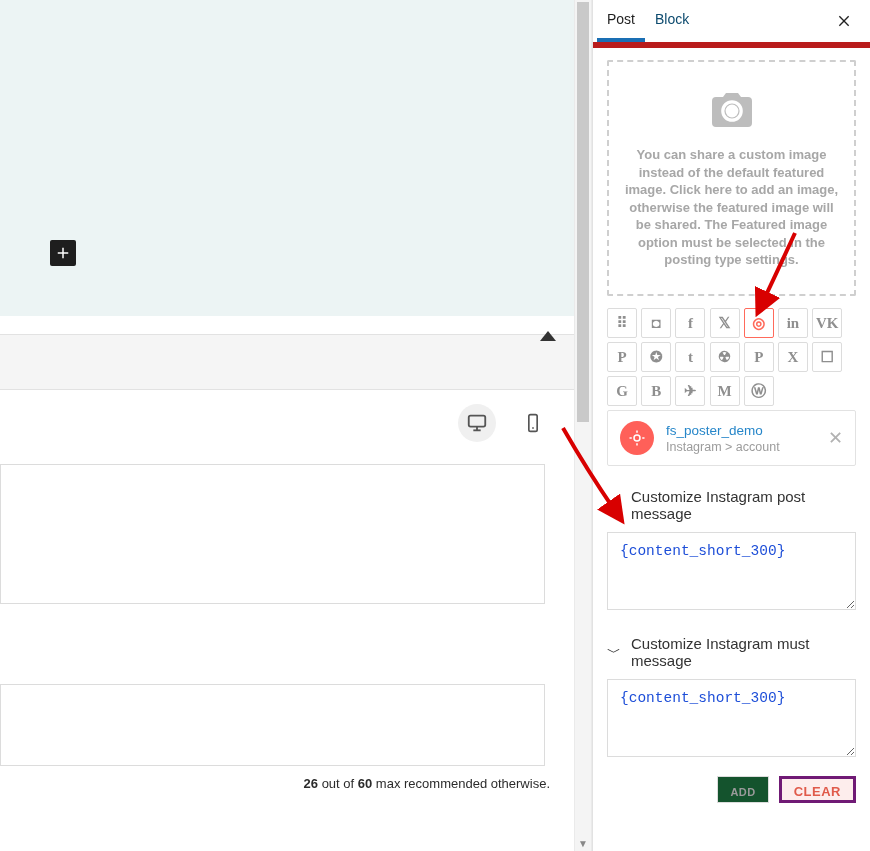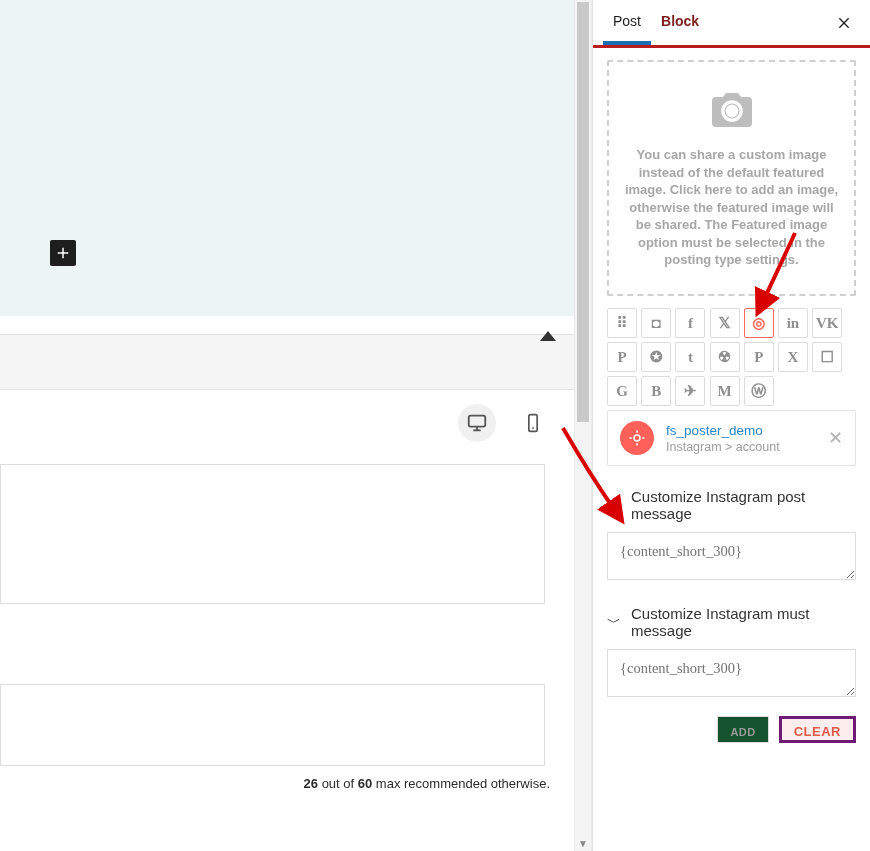--- a/index.html
+++ b/index.html
@@ -131,34 +131,33 @@
   width: 278px;
   border-left: 1px solid #e2e2e2;
   display: flex;
   flex-direction: column;
   overflow: hidden;
   position: relative;
 }
 .side-tabs {
   display: flex;
   align-items: center;
-  border-bottom: 3px solid #b91c1c;
+  border-bottom: 6px solid #b91c1c;
   height: 48px;
-  padding-left: 10px;
+  padding-left: 4px;
 }
 .side-tab {
   padding: 0 10px;
   height: 100%;
   display: flex;
   align-items: center;
   font-size: 14px;
-  color: #7f1d1d;
+  color: #0c4a6e;
   cursor: pointer;
   border-bottom: 4px solid transparent;
-  font-weight: bold;
 }
 .side-tab.active {
   border-bottom-color: #1a6fb4;
   font-weight: 500;
   color: #1e1e1e;
 }
 .side-close {
   margin-left: auto;
   margin-right: 10px;
   width: 32px; height: 32px;
@@ -264,27 +263,27 @@
   font-size: 15px;
   color: #333;
 }
 .acc-head .chev { color: #333; font-size: 14px; width: 16px; padding-top: 2px;}
 .acc-head .lbl { flex: 1; }
 .acc-body {
   margin-top: 10px;
 }
 .msg-box {
   width: 100%;
-  height: 48px;
+  height: 78px;
   border: 1px solid #dcdcdc;
   resize: both;
   padding: 10px 12px;
-  font-family: Liberation Serif, serif;
+  font-family: Liberation Mono, monospace;
   font-size: 14.5px;
-  color: #737373;
+  color: #1d4ed8;
 }
 .btn-row {
   margin-top: 16px;
   display: flex;
   justify-content: flex-end;
   gap: 10px;
   padding-bottom: 4px;
 }
 .b-add {
   border: 1px solid #dcdcdc;

